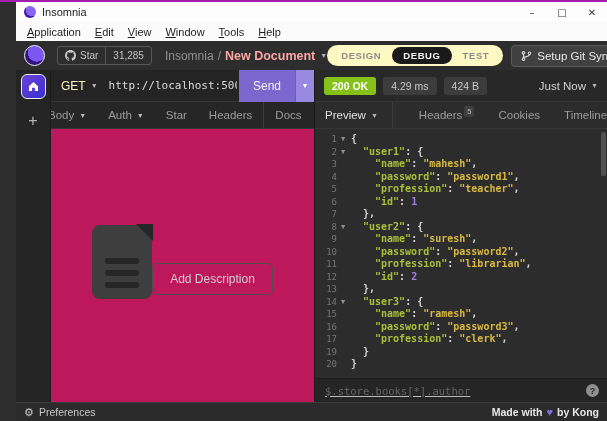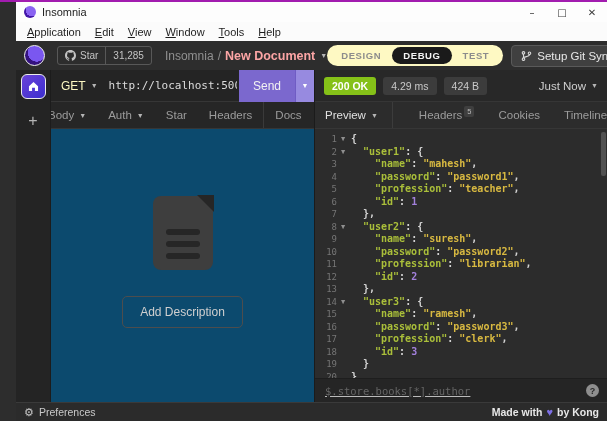--- a/index.html
+++ b/index.html
@@ -53,22 +53,22 @@
   .url-input{flex:1;background:transparent;border:none;outline:none;color:#dcdcdc;
     font:11px "DejaVu Sans Mono",monospace;margin-left:9px;min-width:0;}
   .send-btn{height:32px;display:flex;flex:none;}
   .send-main{background:#7b68ce;color:#f2f2f2;font-size:12px;display:flex;align-items:center;padding:0 14px;}
   .send-caret{background:#978ae0;width:19px;display:flex;align-items:center;justify-content:center;
     border-left:1px solid #6f5cc4;color:#fff;font-size:7px;}
   .tabs-row{height:27px;flex:none;display:flex;align-items:stretch;border-bottom:1px solid #363636;
     overflow:hidden;background:#262626;}
   .tab{color:#9c9c9c;font-size:11.5px;padding:0 11px;display:flex;align-items:center;white-space:nowrap;}
   .tab.sep{border-left:1px solid #3a3a3a;}
-  .panel-body{flex:1;display:flex;flex-direction:column;align-items:center;justify-content:center;
-    background:#0c4a6e;min-height:0;}
+  .panel-body{flex:1;display:flex;flex-direction:row;align-items:center;justify-content:center;
+    background:#be185d;min-height:0;}
   .doc-icon{width:60px;height:74px;background:#3e3e3e;border-radius:8px;position:relative;
     display:flex;flex-direction:column;align-items:center;justify-content:flex-end;
     padding-bottom:11px;gap:6px;margin-top:-8px;}
   .doc-icon::before{content:'';position:absolute;top:-1px;right:-1px;width:0;height:0;
     border-top:17px solid #262626;border-left:17px solid transparent;}
   .doc-bar{width:34px;height:6px;border-radius:3px;background:#262626;}
   .add-desc{margin-top:26px;padding:8px 17px;border:1px solid #4d4d4d;border-radius:5px;
     color:#cfcfcf;font-size:12px;background:transparent;}
   
   .right-panel{flex:1;display:flex;flex-direction:column;min-width:0;background:#2c2c2c;}
@@ -300,25 +300,20 @@
               <span class="ln">16</span>
               <span class="fold"></span>
               <span class="src" style="padding-left: 26px;"><span class="tk-key">"password"</span><span class="tk-pun">: </span><span class="tk-str">"password3"</span><span class="tk-pun">,</span></span>
             </div>
             <div class="code-line">
               <span class="ln">17</span>
               <span class="fold"></span>
               <span class="src" style="padding-left: 26px;"><span class="tk-key">"profession"</span><span class="tk-pun">: </span><span class="tk-str">"clerk"</span><span class="tk-pun">,</span></span>
             </div>
             <div class="code-line">
-              <span class="ln">18</span>
-              <span class="fold"></span>
-              <span class="src" style="padding-left: 26px;"><span class="tk-key">"id"</span><span class="tk-pun">: </span><span class="tk-num">3</span></span>
-            </div>
-            <div class="code-line">
               <span class="ln">19</span>
               <span class="fold"></span>
               <span class="src" style="padding-left: 14px;"><span class="tk-pun">}</span></span>
             </div>
             <div class="code-line">
               <span class="ln">20</span>
               <span class="fold"></span>
               <span class="src" style="padding-left: 2px;"><span class="tk-pun">}</span></span>
             </div>
           </div>

